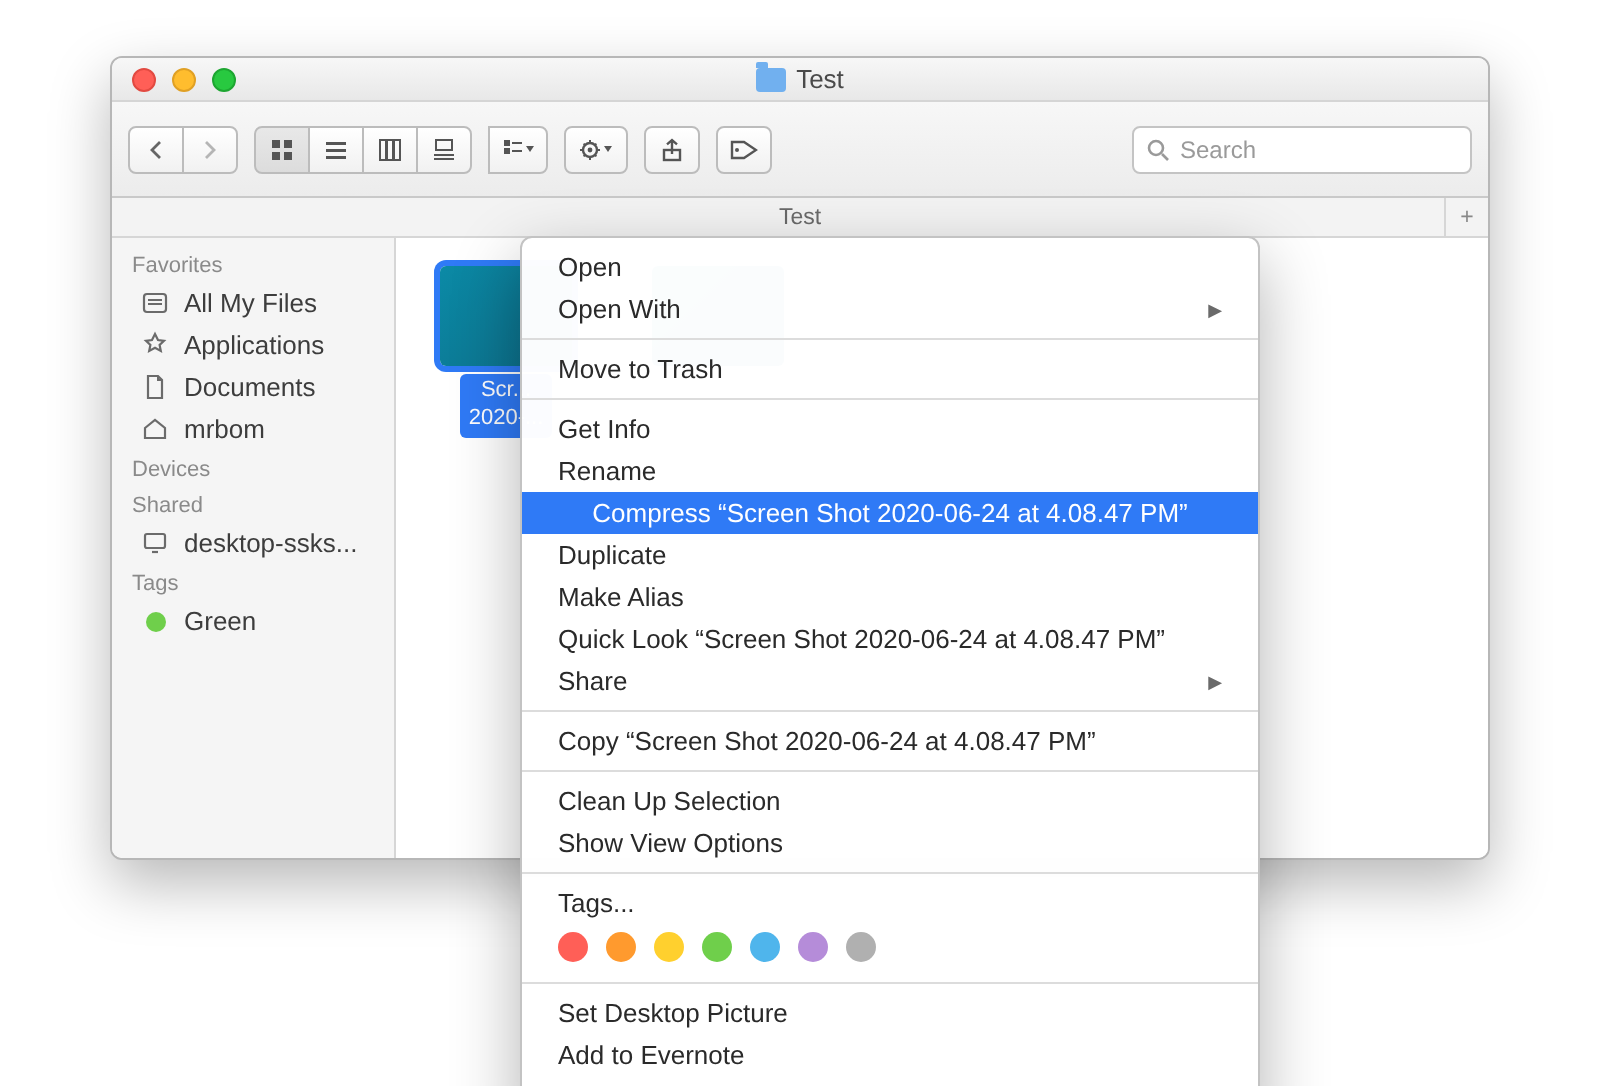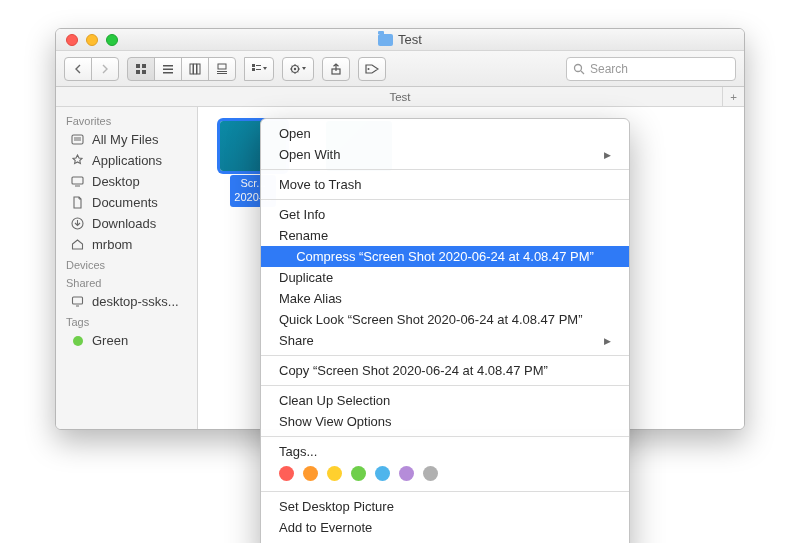--- a/index.html
+++ b/index.html
@@ -40,21 +40,21 @@
   .title-center {
     position:absolute; left:0; right:0; text-align:center;
     display:flex; align-items:center; justify-content:center; gap:5px;
     font-size:13px; color:#4a4a4a;
     pointer-events:none;
   }
   .folder-mini { width:15px; height:12px; background:#71b0ef; border-radius:2px; position:relative;}
   .folder-mini::before{content:"";position:absolute;top:-3px;left:0;width:6px;height:3px;background:#71b0ef;border-radius:1px 1px 0 0;}
   
   .toolbar {
-    height: 36px;
+    height: 48px;
     background: linear-gradient(#f7f7f7,#ececec);
     border-bottom:1px solid #c9c9c9;
     display:flex; align-items:center; padding:0 8px; gap:8px;
   }
   .tbtn-group { display:flex; }
   .tbtn {
     height:24px; min-width:28px;
     background: linear-gradient(#ffffff,#f1f1f1);
     border:1px solid #bcbcbc;
     display:flex; align-items:center; justify-content:center;
@@ -271,43 +271,25 @@
           <span class="sb-icon">
             <svg width="15" height="15" viewBox="0 0 15 15">
               <path d="M7.5 2l1.5 3 3 .4-2.2 2.1.6 3-2.9-1.6L4.6 10.5l.6-3L3 5.4 6 5z" fill="none" stroke="#6b6b6b" stroke-width="1.1"></path>
             </svg>
           </span>
           <span>Applications</span>
         </div>
         <div class="sb-item">
           <span class="sb-icon">
             <svg width="15" height="15" viewBox="0 0 15 15">
-              <rect x="2" y="3" width="11" height="7" rx="1" fill="none" stroke="#6b6b6b" stroke-width="1.1"></rect>
-              <path d="M5 12h5" stroke="#6b6b6b" stroke-width="1.1"></path>
-            </svg>
-          </span>
-          <span>Desktop</span>
-        </div>
-        <div class="sb-item">
-          <span class="sb-icon">
-            <svg width="15" height="15" viewBox="0 0 15 15">
               <path d="M4 2h5l2 2v9H4z" fill="none" stroke="#6b6b6b" stroke-width="1.1"></path>
               <path d="M9 2v2h2" fill="none" stroke="#6b6b6b"></path>
             </svg>
           </span>
           <span>Documents</span>
-        </div>
-        <div class="sb-item">
-          <span class="sb-icon">
-            <svg width="15" height="15" viewBox="0 0 15 15">
-              <circle cx="7.5" cy="7.5" r="5.5" fill="none" stroke="#6b6b6b" stroke-width="1.1"></circle>
-              <path d="M7.5 4v5M5 7l2.5 2.5L10 7" fill="none" stroke="#6b6b6b" stroke-width="1.1"></path>
-            </svg>
-          </span>
-          <span>Downloads</span>
         </div>
         <div class="sb-item">
           <span class="sb-icon">
             <svg width="15" height="15" viewBox="0 0 15 15">
               <path d="M2.5 7L7.5 3l5 4v5h-10z" fill="none" stroke="#6b6b6b" stroke-width="1.1"></path>
             </svg>
           </span>
           <span>mrbom</span>
         </div>
         <div class="sb-section-label">Devices</div>

